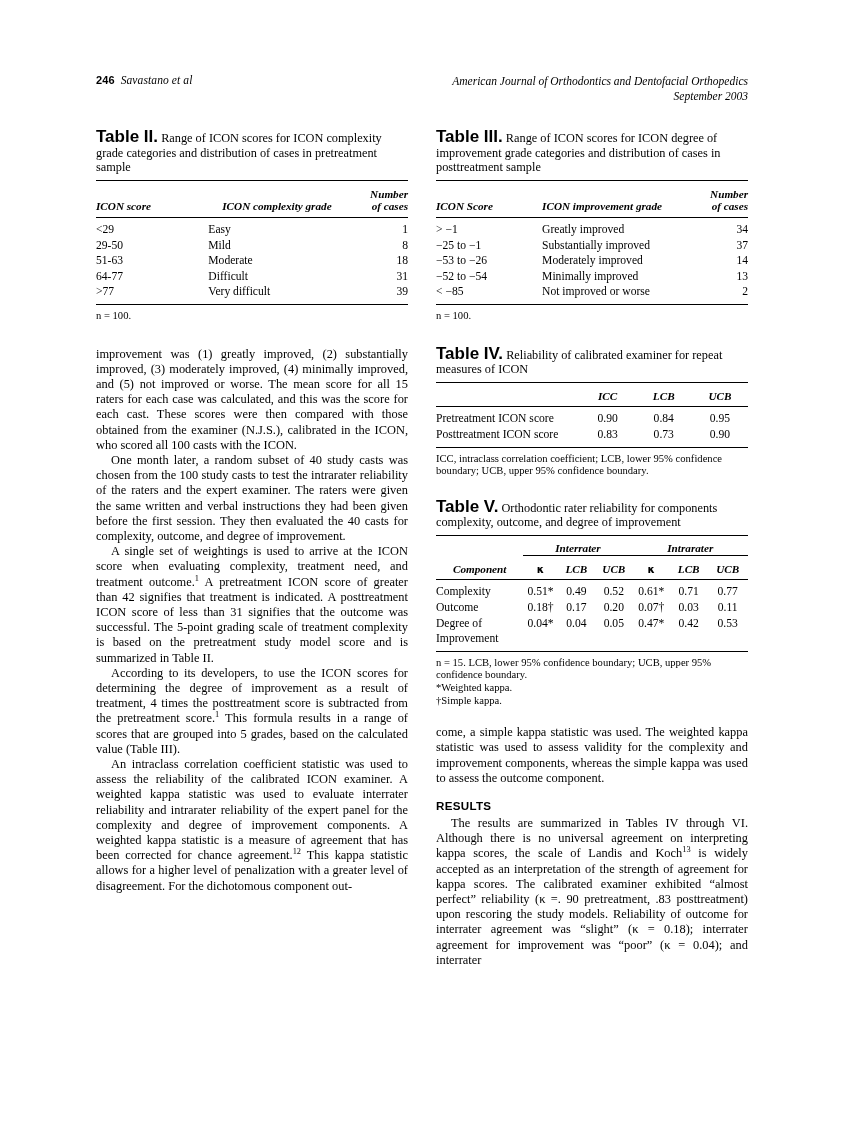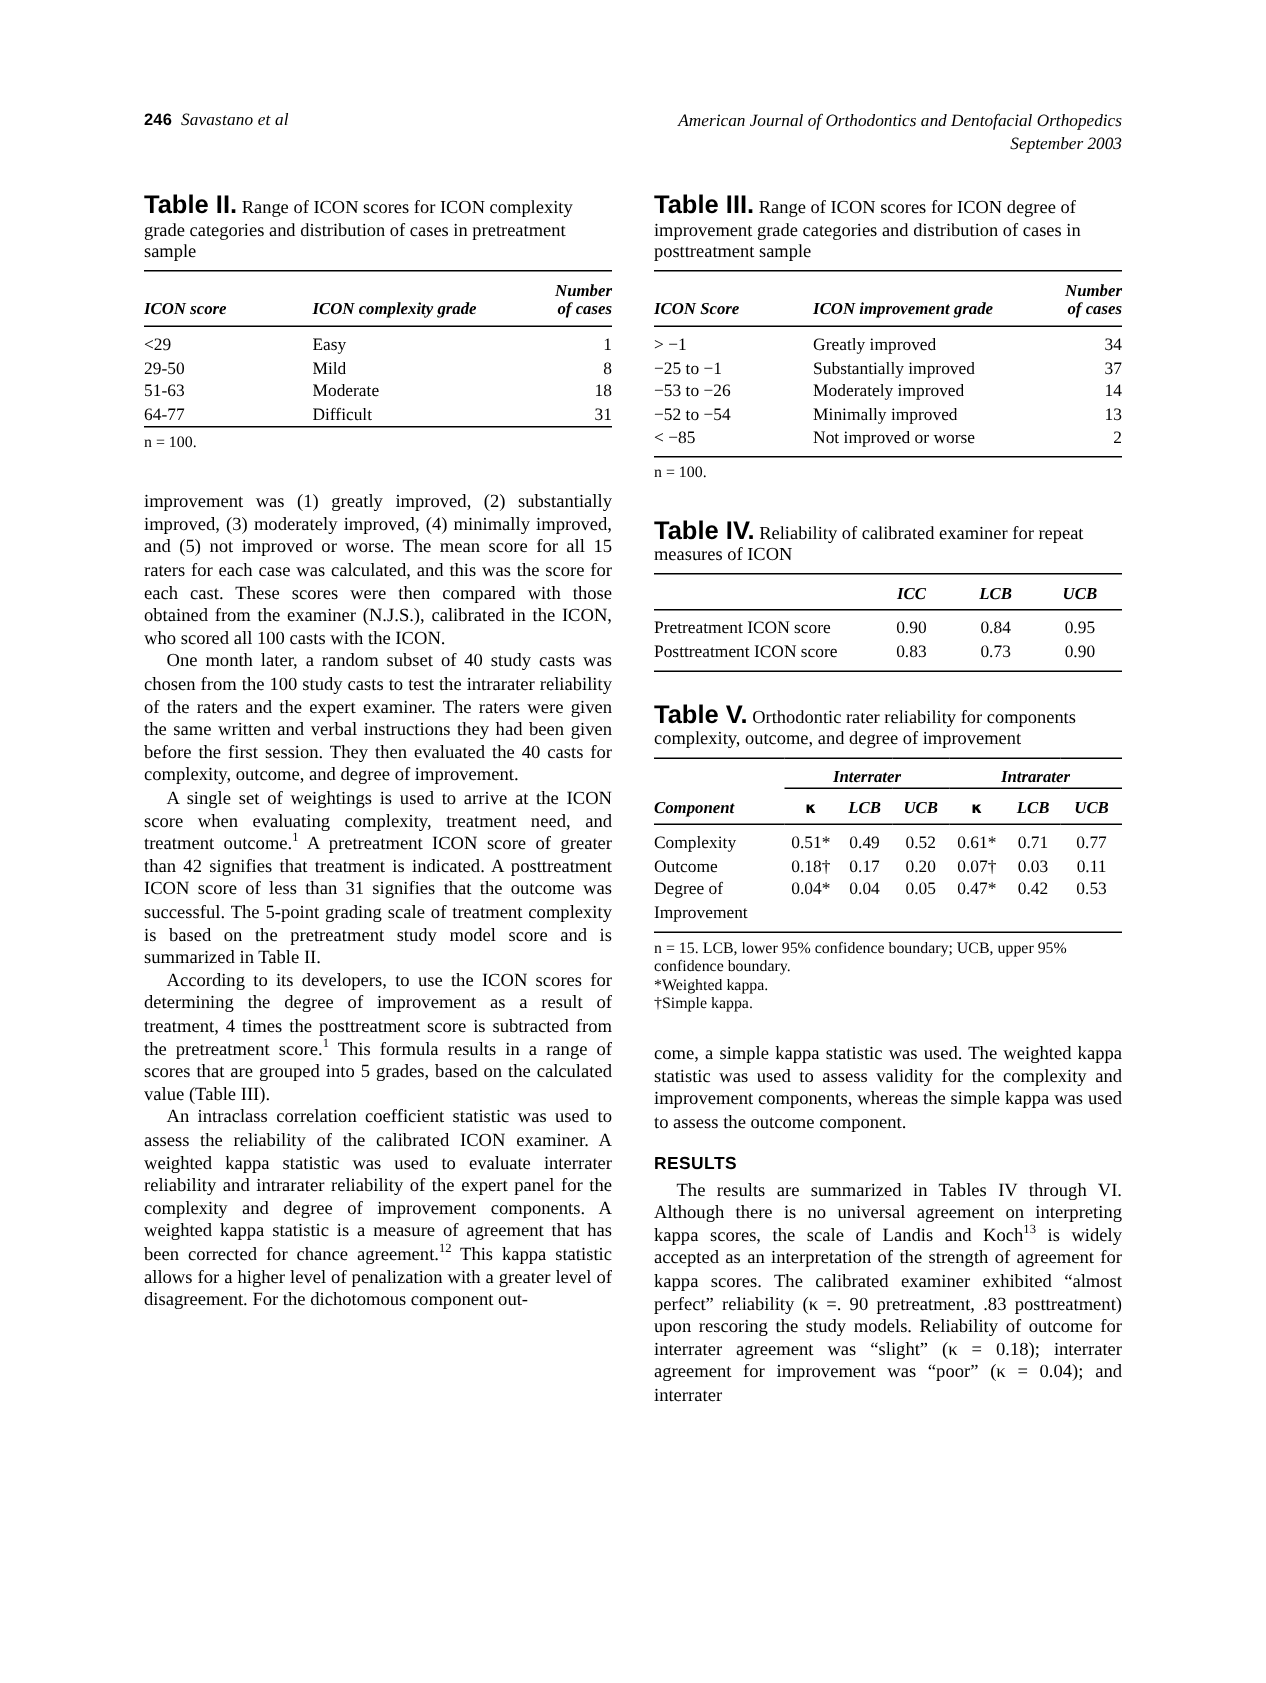--- a/index.html
+++ b/index.html
@@ -175,21 +175,21 @@
       </div>
       <table class="data">
         <colgroup>
             <col style="width:36%">
             <col style="width:44%">
             <col style="width:20%">
           </colgroup>
         <thead>
           <tr class="rule-top">
             <th class="hdr-cell" style="text-align:left">ICON score</th>
-            <th class="hdr-cell" style="text-align:left">ICON complexity grade</th>
+            <th class="hdr-cell" style="text-align:center">ICON complexity grade</th>
             <th class="hdr-cell num">
               <span>Number</span><br>
               <span>of cases</span>
             </th>
           </tr>
         </thead>
         <tbody class="rule-top">
           <tr class="firstrow">
             <td class="body-cell">&lt;29</td>
             <td class="body-cell">Easy</td>
@@ -202,20 +202,25 @@
           </tr>
           <tr>
             <td class="body-cell">51-63</td>
             <td class="body-cell">Moderate</td>
             <td class="body-cell num">18</td>
           </tr>
           <tr>
             <td class="body-cell">64-77</td>
             <td class="body-cell">Difficult</td>
             <td class="body-cell num">31</td>
+          </tr>
+          <tr class="lastrow">
+            <td class="body-cell">&gt;77</td>
+            <td class="body-cell">Very difficult</td>
+            <td class="body-cell num">39</td>
           </tr>
         </tbody>
       </table>
       <div style="border-top:1.6px solid #000"></div>
       <div class="tbl-note">n = 100.</div>
     </div>
 
     <div style="height:20px"></div>
 
     <p class="body" style="text-indent:0"><span>improvement was (1) greatly improved, (2) substantially improved, (3) moderately improved, (4) minimally improved, and (5) not improved or worse. The mean score for all 15 raters for each case was calculated, and this was the score for each cast. These scores were then compared with those obtained from the examiner (N.J.S.), calibrated in the ICON, who scored all 100 casts with the ICON.</span></p>
@@ -311,20 +316,21 @@
           </tr>
           <tr class="lastrow">
             <td class="body-cell">Posttreatment ICON score</td>
             <td class="body-cell ctr">0.83</td>
             <td class="body-cell ctr">0.73</td>
             <td class="body-cell ctr">0.90</td>
           </tr>
         </tbody>
       </table>
       <div style="border-top:1.6px solid #000"></div>
+      <div class="tbl-note">ICC, intraclass correlation coefficient; LCB, lower 95% confidence boundary; UCB, upper 95% confidence boundary.</div>
     </div>
 
     <div style="height:18px"></div>
 
     <div class="tbl-block">
       <div class="tbl-caption">
         <span class="tnum">Table V.</span>
         <span>Orthodontic rater reliability for components complexity, outcome, and degree of improvement</span>
       </div>
       <table class="data">
@@ -337,21 +343,21 @@
             <col style="width:12%">
             <col style="width:13%">
         </colgroup>
         <thead>
           <tr class="rule-top">
             <th class="hdr-span"></th>
             <th class="hdr-span spanrule" colspan="3">Interrater</th>
             <th class="hdr-span spanrule" colspan="3">Intrarater</th>
           </tr>
           <tr>
-            <th class="hdr-cell" style="text-align:left">Component</th>
+            <th class="hdr-cell" style="text-align:center">Component</th>
             <th class="hdr-cell ctr kappa">κ</th>
             <th class="hdr-cell ctr">LCB</th>
             <th class="hdr-cell ctr">UCB</th>
             <th class="hdr-cell ctr kappa">κ</th>
             <th class="hdr-cell ctr">LCB</th>
             <th class="hdr-cell ctr">UCB</th>
           </tr>
         </thead>
         <tbody class="rule-top">
           <tr class="firstrow">

